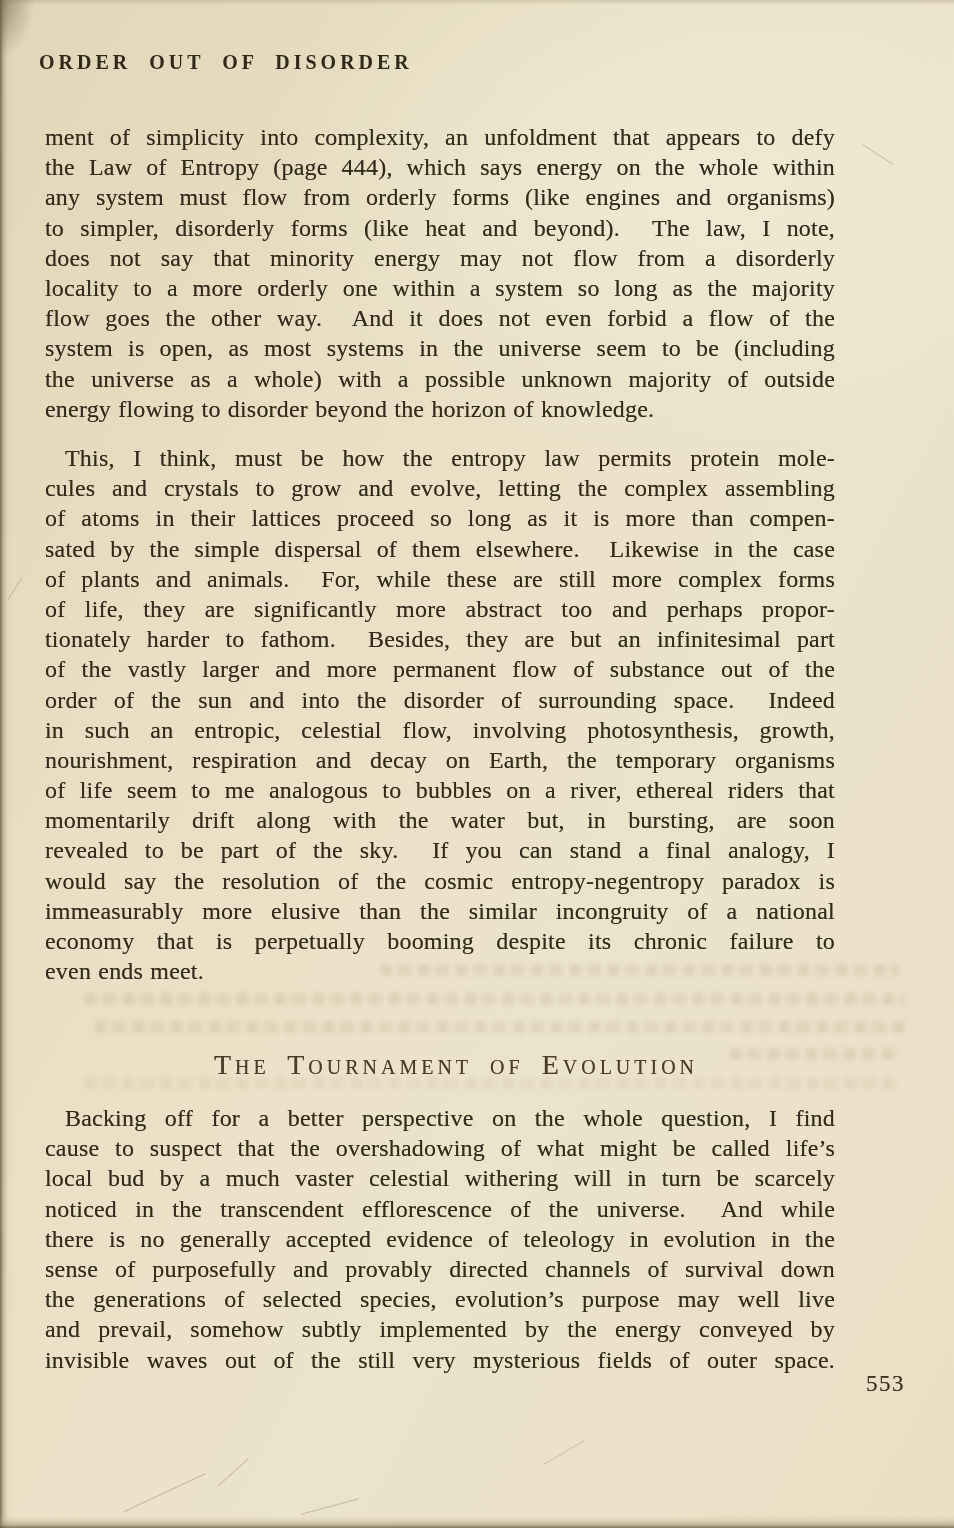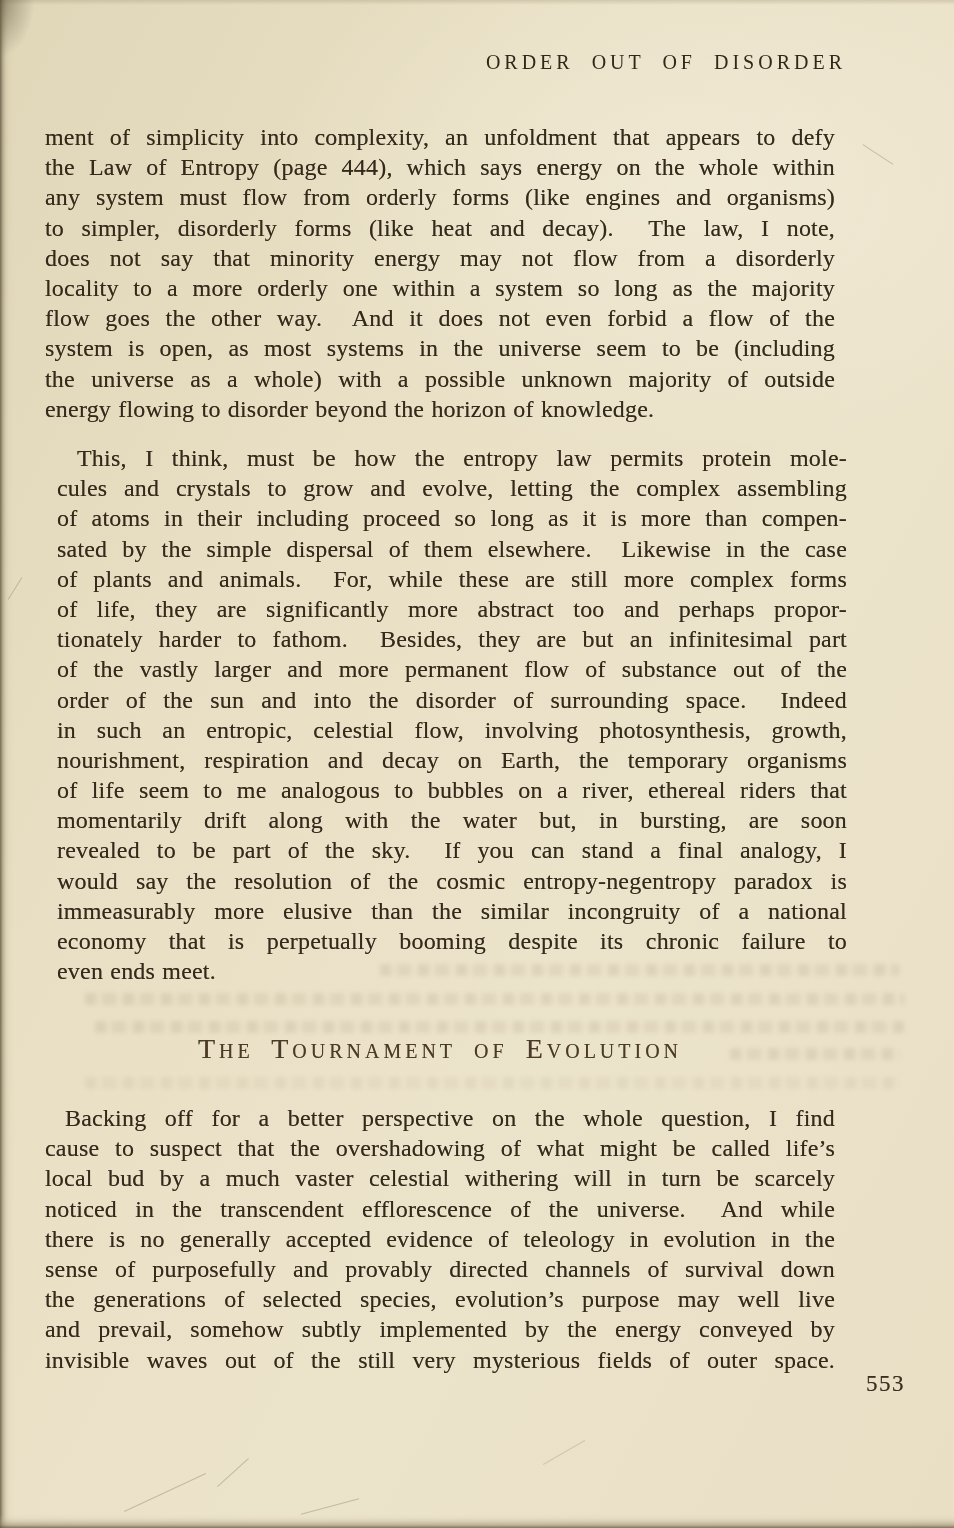--- a/index.html
+++ b/index.html
@@ -28,53 +28,53 @@
     position: absolute; left: 0; right: 0; top: 0; height: 5px;
     background: linear-gradient(to bottom, rgba(160,150,120,0.35), rgba(160,150,120,0));
   }
   .corner-tl {
     position: absolute; left: 0; top: 0; width: 34px; height: 56px;
     background: radial-gradient(ellipse at 0% 0%, rgba(92,82,58,0.55), rgba(92,82,58,0) 72%);
   }
 
   
   .running-header {
-    position: absolute; left: 56px; top: 51px; width: 790px;
-    text-align: right;
-    font-size: 20px; font-weight: 400;
+    position: absolute; left: 39px; top: 51px; width: 790px;
+    text-align: left;
+    font-size: 20px; font-weight: 700;
     letter-spacing: 4px; word-spacing: 9px;
     color: #31281a;
   }
 
   
   .body-text {
     position: absolute; left: 45px; width: 790px;
     font-size: 24px;
     letter-spacing: 0.2px;
     word-spacing: 1px;
     text-shadow: 0 0 0.5px rgba(52,42,27,0.55);
   }
   .block-1 { top: 122px; }
-  .block-2 { top: 443px; margin-left: 12px; }
+  .block-2 { top: 443px; }
   .block-3 { top: 1103px; }
 
   .line {
     height: 30.2px; line-height: 30.2px;
     white-space: pre-wrap;
     text-align: justify;
     text-align-last: justify;
     text-justify: inter-word;
     overflow: visible;
   }
   .line.last { text-align-last: left; }
   .line.indent { text-indent: 20px; }
 
   
   .section-heading {
-    position: absolute; left: 45px; top: 1033px; width: 790px; margin: 0;
+    position: absolute; left: 45px; top: 1033px; width: 790px; margin: 16px;
     text-align: center;
     font-size: 28px; font-weight: 400;
     font-variant: small-caps;
     letter-spacing: 4px; word-spacing: 7px;
     color: #4a3a27;
     text-shadow: 0 0 0.5px rgba(74,58,39,0.5);
   }
 
   .page-number {
     position: absolute; left: 866px; top: 1371px; width: 50px;
@@ -118,33 +118,33 @@
   <div class="edge-left"></div>
   <div class="edge-bottom"></div>
   <div class="corner-tl"></div>
 
   <div class="running-header">ORDER OUT OF DISORDER</div>
 
   <div class="body-text block-1">
       <div class="line">ment of simplicity into complexity, an unfoldment that appears to defy</div>
       <div class="line">the Law of Entropy (page 444), which says energy on the whole within</div>
       <div class="line">any system must flow from orderly forms (like engines and organisms)</div>
-      <div class="line">to simpler, disorderly forms (like heat and decay).  The law, I note,</div>
+      <div class="line">to simpler, disorderly forms (like heat and beyond).  The law, I note,</div>
       <div class="line">does not say that minority energy may not flow from a disorderly</div>
       <div class="line">locality to a more orderly one within a system so long as the majority</div>
       <div class="line">flow goes the other way.  And it does not even forbid a flow of the</div>
       <div class="line">system is open, as most systems in the universe seem to be (including</div>
       <div class="line">the universe as a whole) with a possible unknown majority of outside</div>
       <div class="line last">energy flowing to disorder beyond the horizon of knowledge.</div>
     </div>
 
   <div class="body-text block-2">
       <div class="line indent">This, I think, must be how the entropy law permits protein mole-</div>
       <div class="line">cules and crystals to grow and evolve, letting the complex assembling</div>
-      <div class="line">of atoms in their including proceed so long as it is more than compen-</div>
+      <div class="line">of atoms in their lattices proceed so long as it is more than compen-</div>
       <div class="line">sated by the simple dispersal of them elsewhere.  Likewise in the case</div>
       <div class="line">of plants and animals.  For, while these are still more complex forms</div>
       <div class="line">of life, they are significantly more abstract too and perhaps propor-</div>
       <div class="line">tionately harder to fathom.  Besides, they are but an infinitesimal part</div>
       <div class="line">of the vastly larger and more permanent flow of substance out of the</div>
       <div class="line">order of the sun and into the disorder of surrounding space.  Indeed</div>
       <div class="line">in such an entropic, celestial flow, involving photosynthesis, growth,</div>
       <div class="line">nourishment, respiration and decay on Earth, the temporary organisms</div>
       <div class="line">of life seem to me analogous to bubbles on a river, ethereal riders that</div>
       <div class="line">momentarily drift along with the water but, in bursting, are soon</div>

